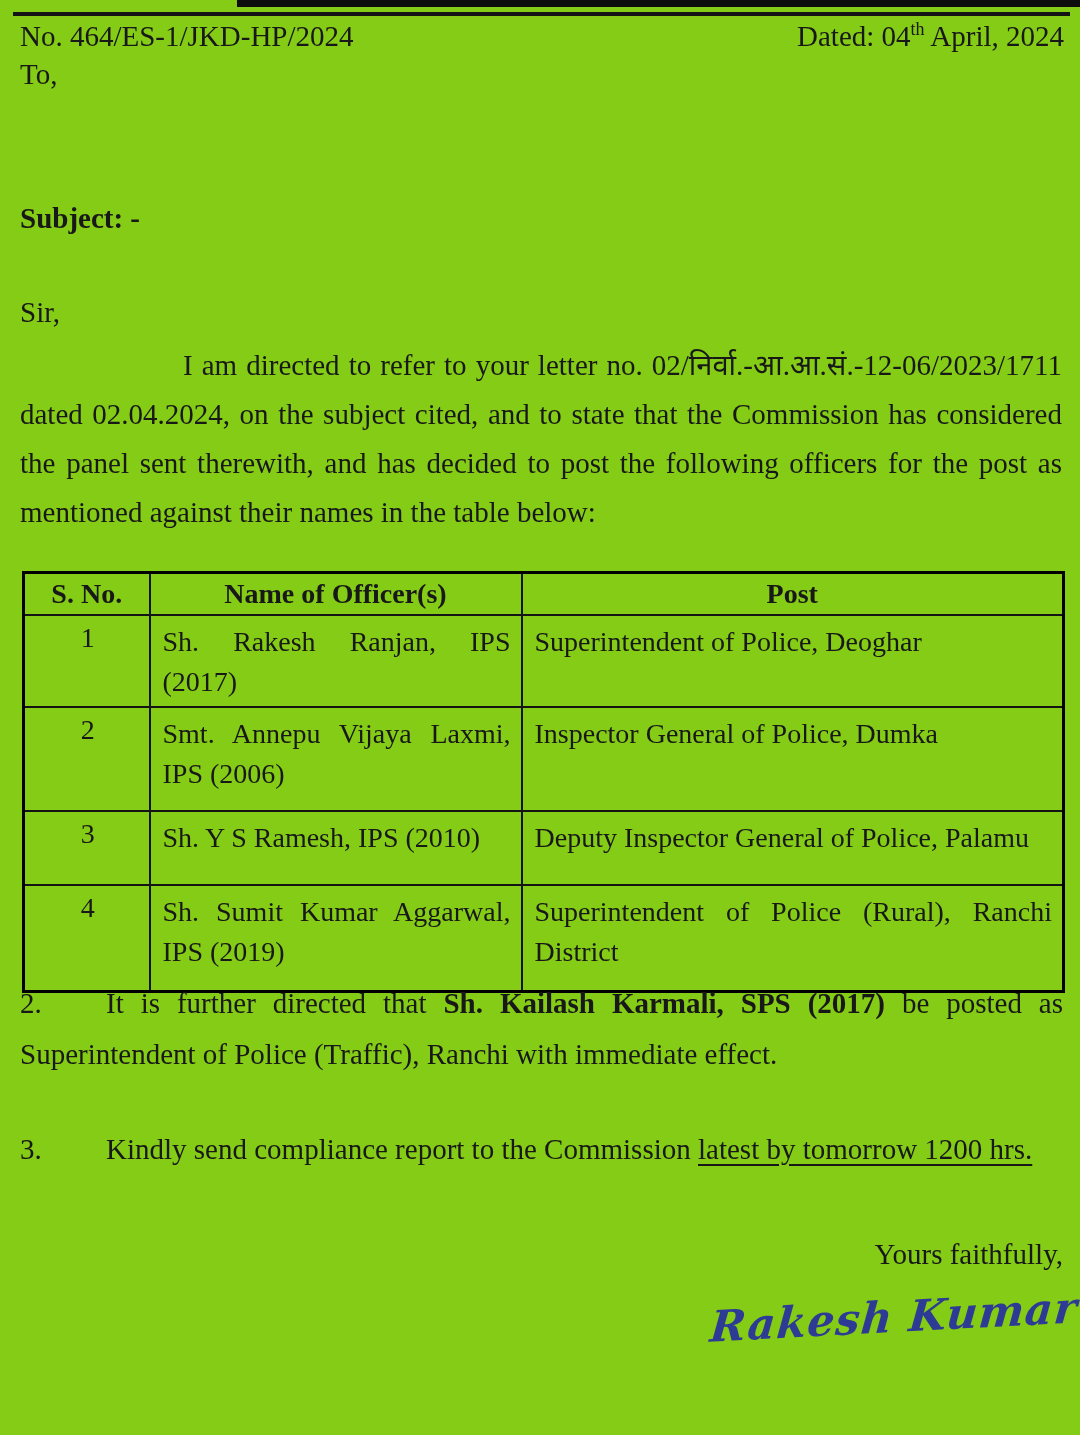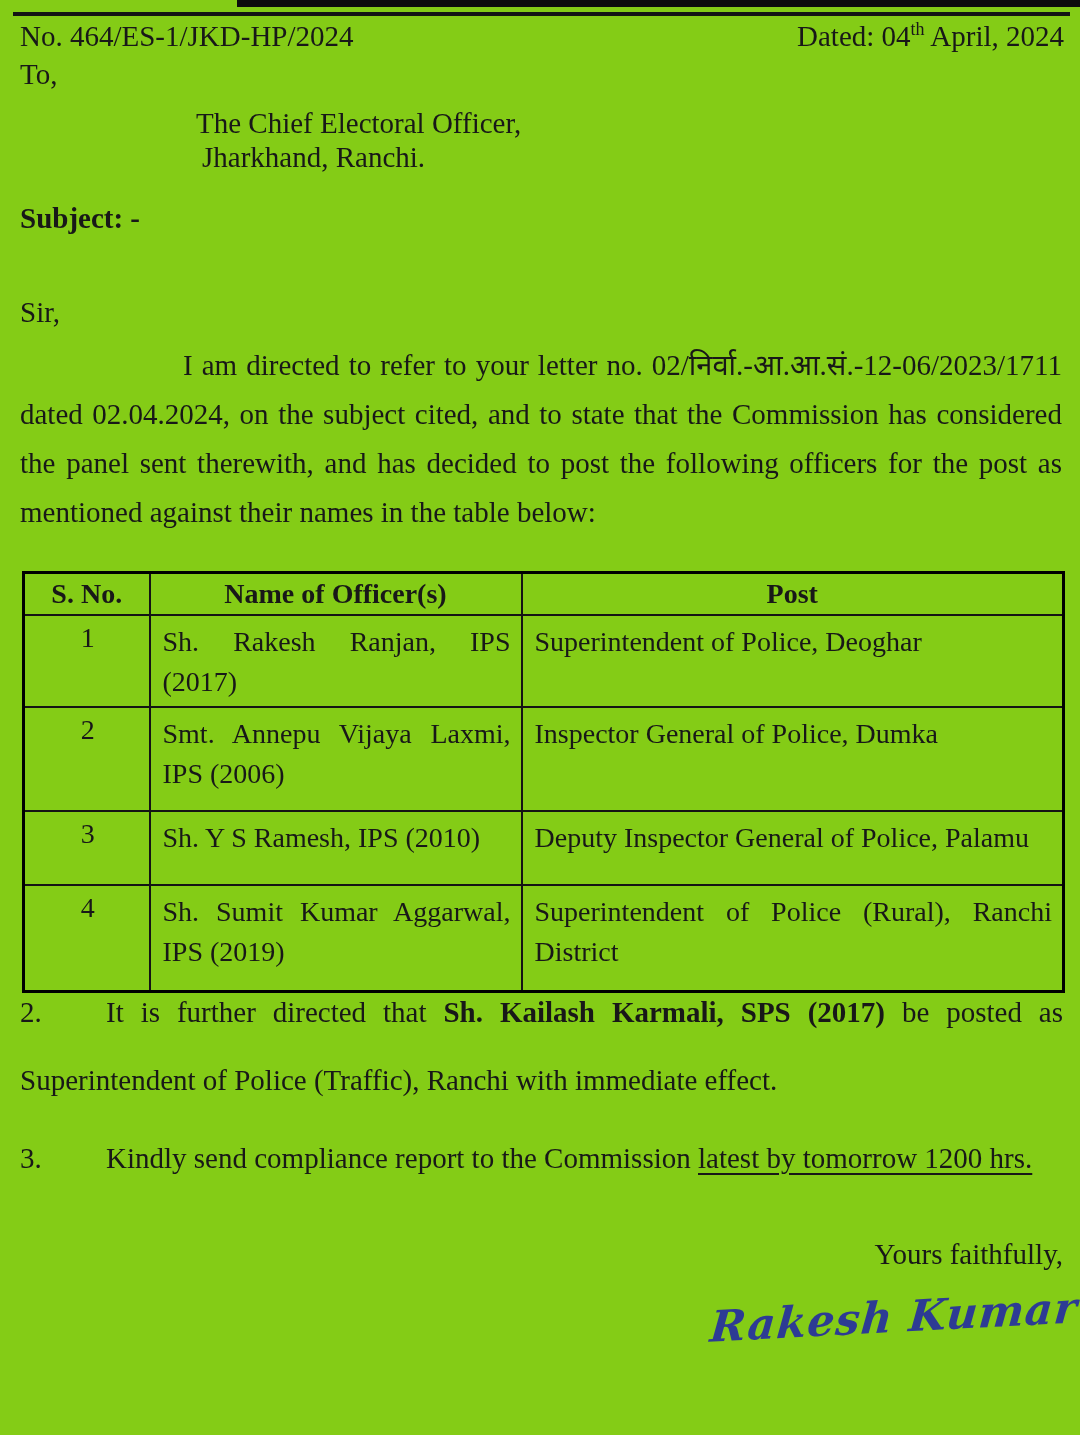--- a/index.html
+++ b/index.html
@@ -64,21 +64,21 @@
   td.sno { text-align: center; padding-left: 2px; padding-right: 2px; }
   td.name-cell, td.post-cell { text-align: justify; line-height: 40px; }
   .col-sno { width: 126px; } .col-name { width: 372px; } .col-post { width: 542px; }
   tr.r1 td { height: 58px; }
   tr.r2 td { height: 92px; }
   tr.r3 td { height: 62px; }
   tr.r4 td { height: 94px; }
 
   .numbered-para {
     left: 20px; width: 1043px;
-    font-size: 29px; line-height: 68px; text-align: justify;
+    font-size: 29px; line-height: 51px; text-align: justify;
   }
   .para2 { top: 978px; }
   .para3 { top: 1124px; }
   .pnum { display: inline-block; width: 86px; }
   .numbered-para b { font-weight: bold; }
   .u { text-decoration: underline; text-underline-offset: 5px; }
 
   .valediction { top: 1238px; right: 17px; font-size: 29px; }
 
   .signature {
@@ -100,24 +100,20 @@
   <div class="abs top-bar-thick"></div>
   <div class="abs top-rule"></div>
 
   <div class="abs ref-row">
     <span>No. 464/ES-1/JKD-HP/2024</span>
     <span><span>Dated: 04</span><sup>th</sup><span> April, 2024</span></span>
   </div>
 
   <div class="abs to-label">To,</div>
 
-  <div class="abs address">
-    <div>The Chief Electoral Officer,</div>
-    <div class="addr-line2">Jharkhand, Ranchi.</div>
-  </div>
 
   <div class="abs subject-row">
     <span class="subject-label">Subject: -</span>
   </div>
 
   <div class="abs salutation">Sir,</div>
 
   <div class="abs para1"><span>I am directed to refer to your letter no. </span><span class="hindi-ref">02/निर्वा.-आ.आ.सं.-12-06/2023/1711</span><span> dated 02.04.2024, on the subject cited, and to state that the Commission has considered the panel sent therewith, and has decided to post the following officers for the post as mentioned against their names in the table below:</span></div>
 
   <table class="officers">

